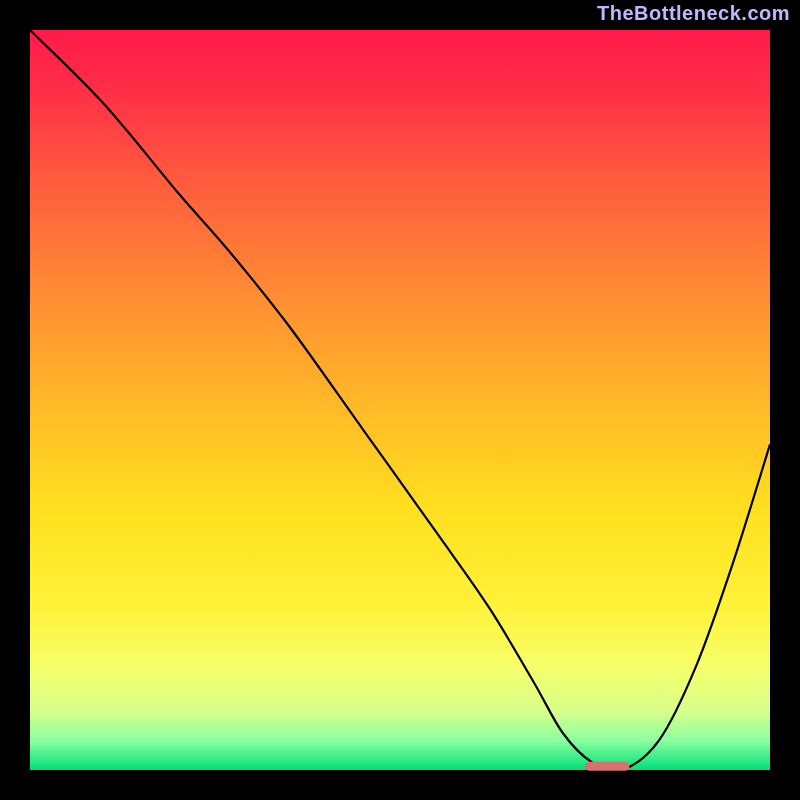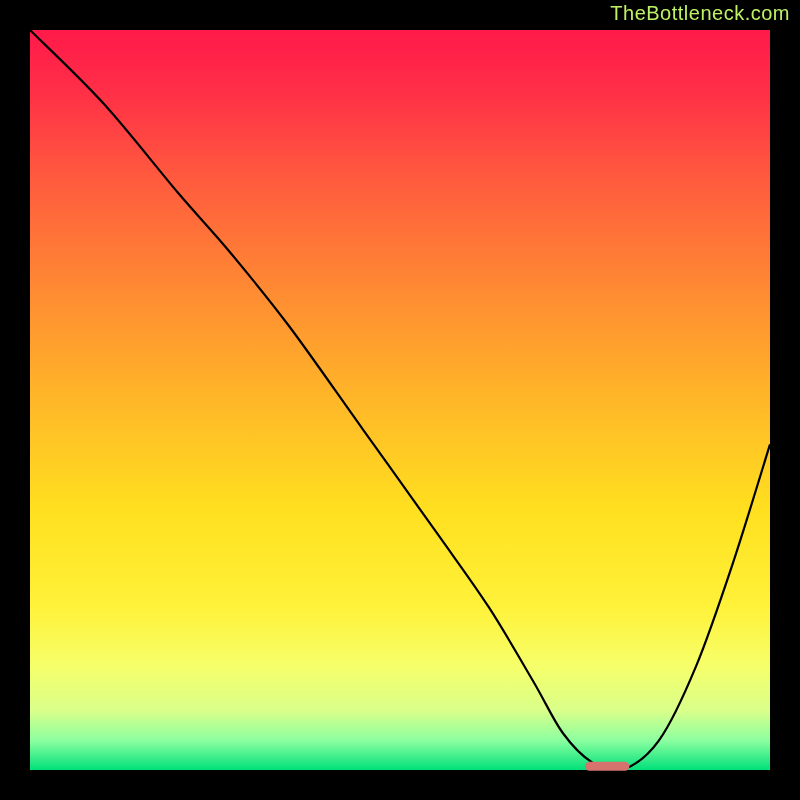--- a/index.html
+++ b/index.html
@@ -13,23 +13,23 @@
   .frame {
     position: relative;
     width: 800px;
     height: 800px;
     background: #000;
   }
   .watermark {
     position: absolute;
     top: 2px;
     right: 10px;
-    color: #bef264;
+    color: #c4b5fd;
     font-size: 20px;
-    font-weight: normal;
+    font-weight: bold;
     letter-spacing: 0.5px;
   }
   svg {
     position: absolute;
     top: 0;
     left: 0;
   }
 </style>
 </head>
 <body>

